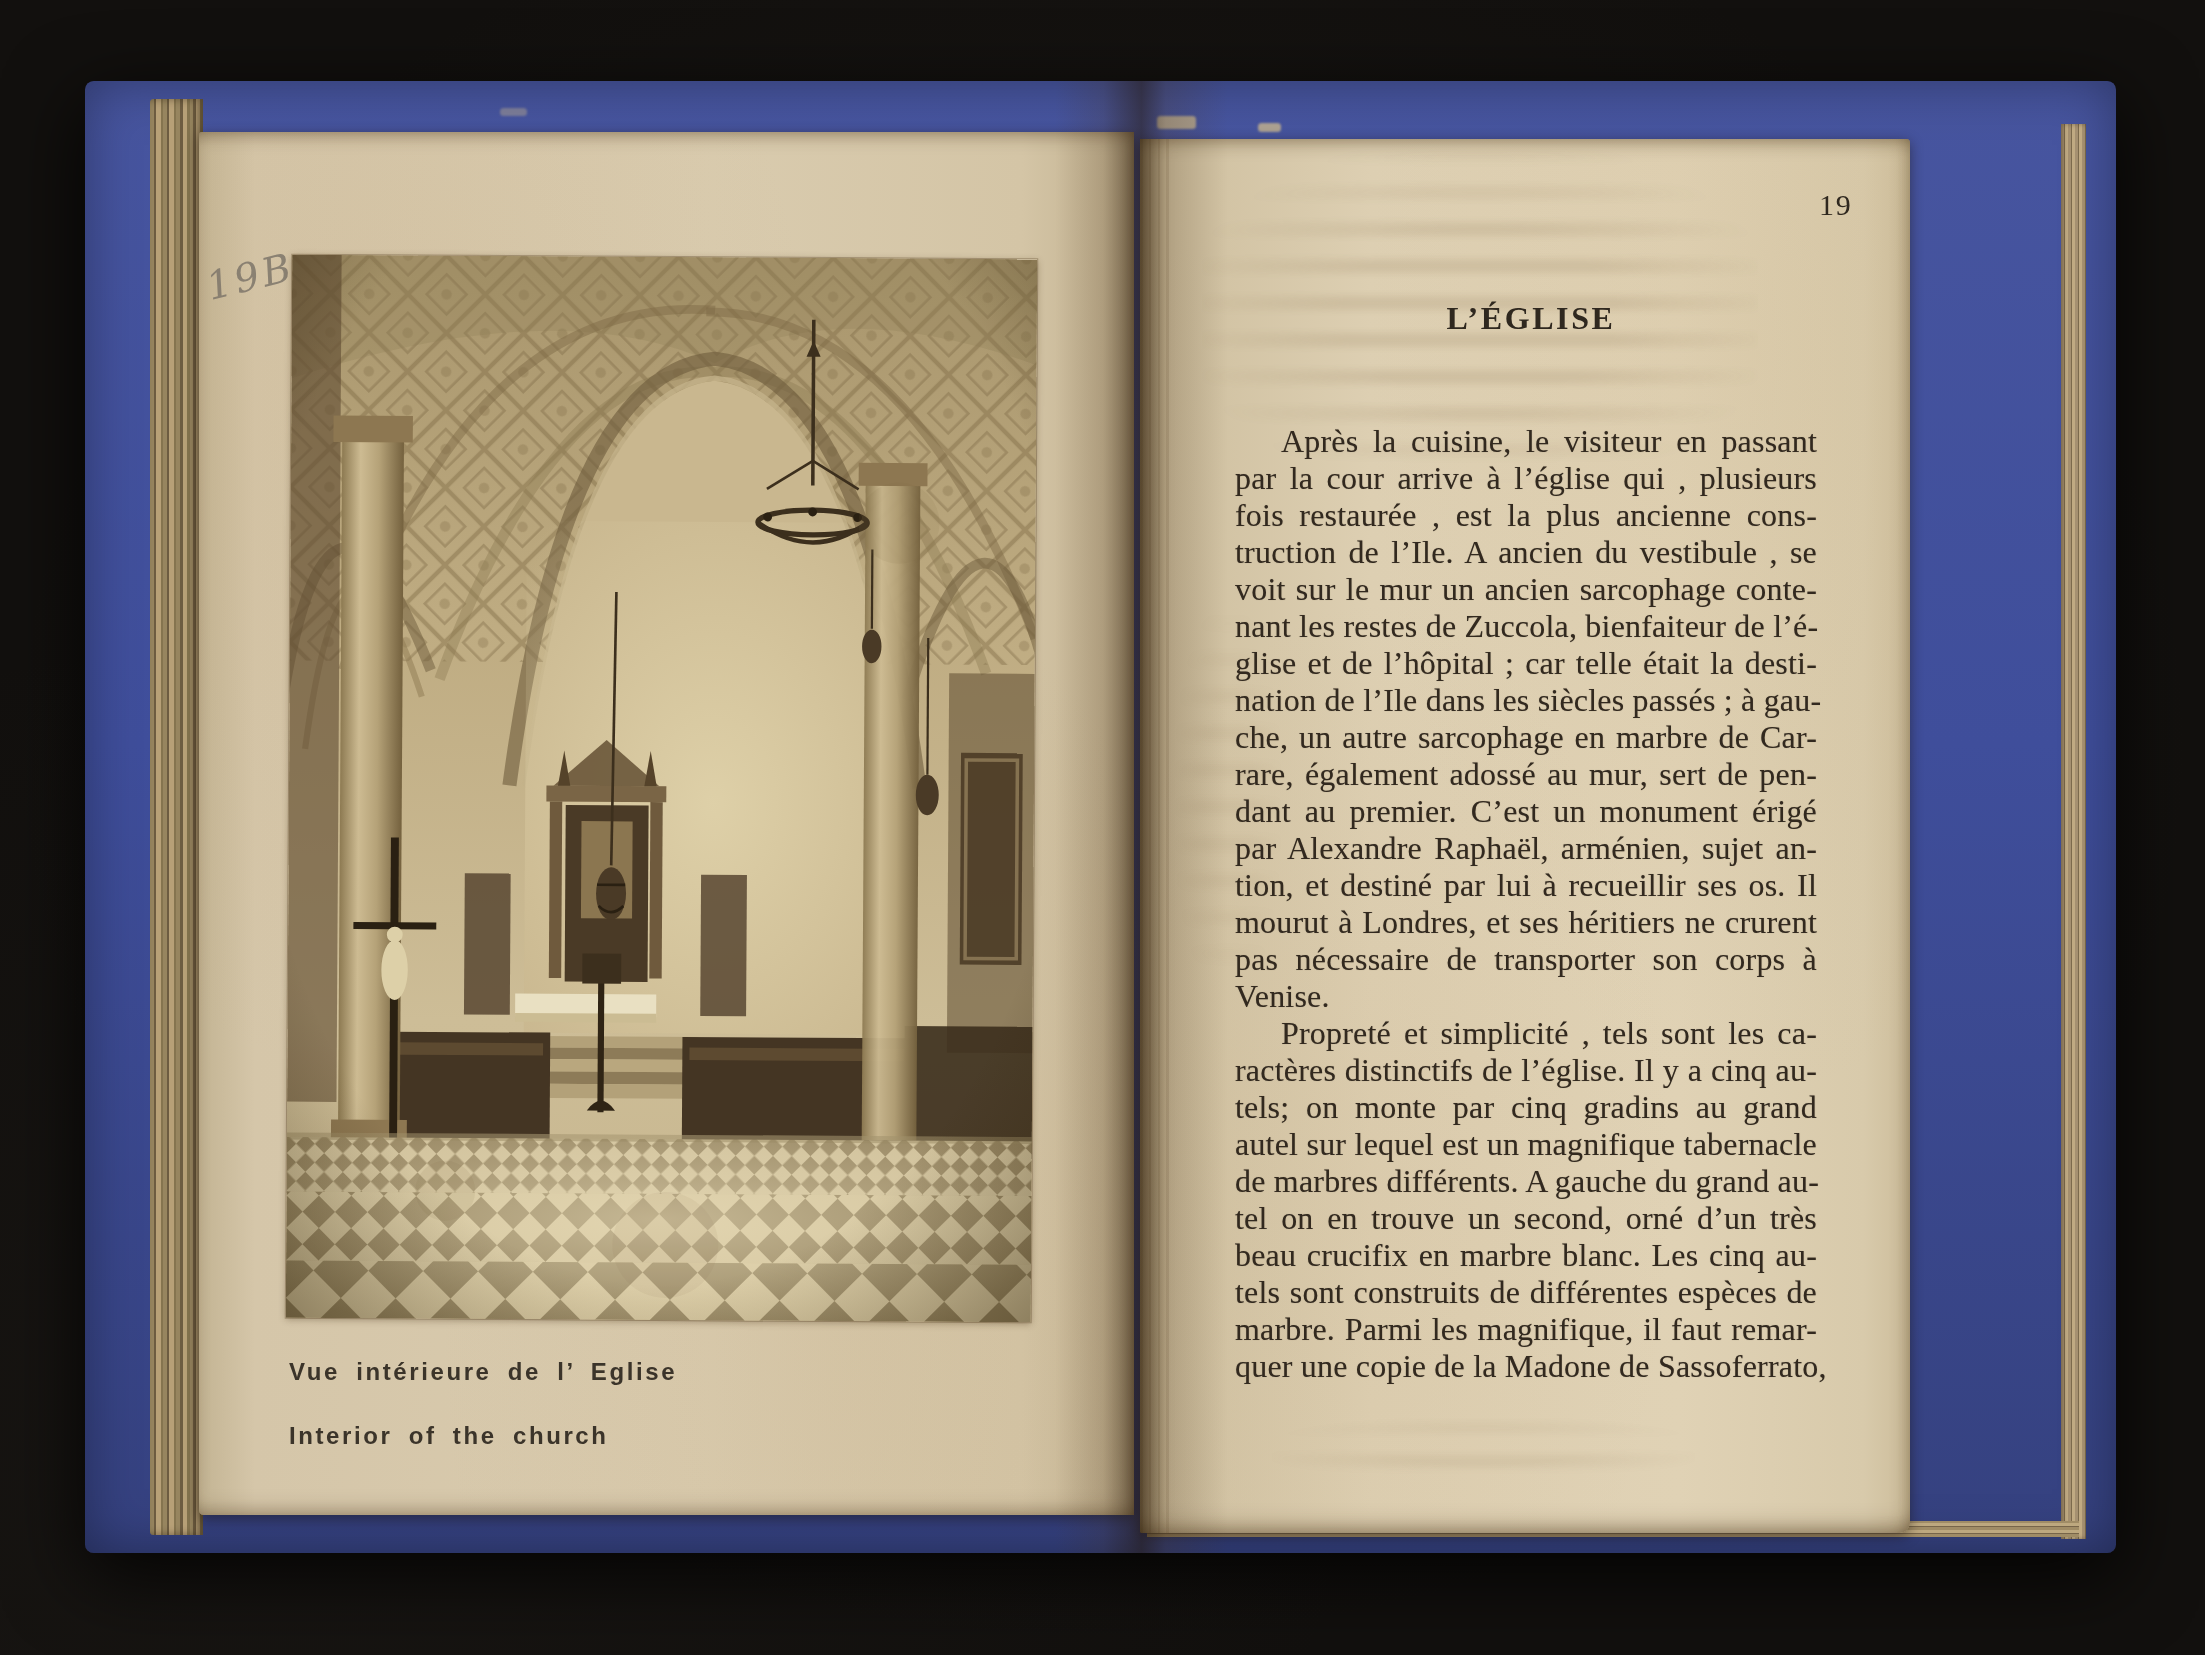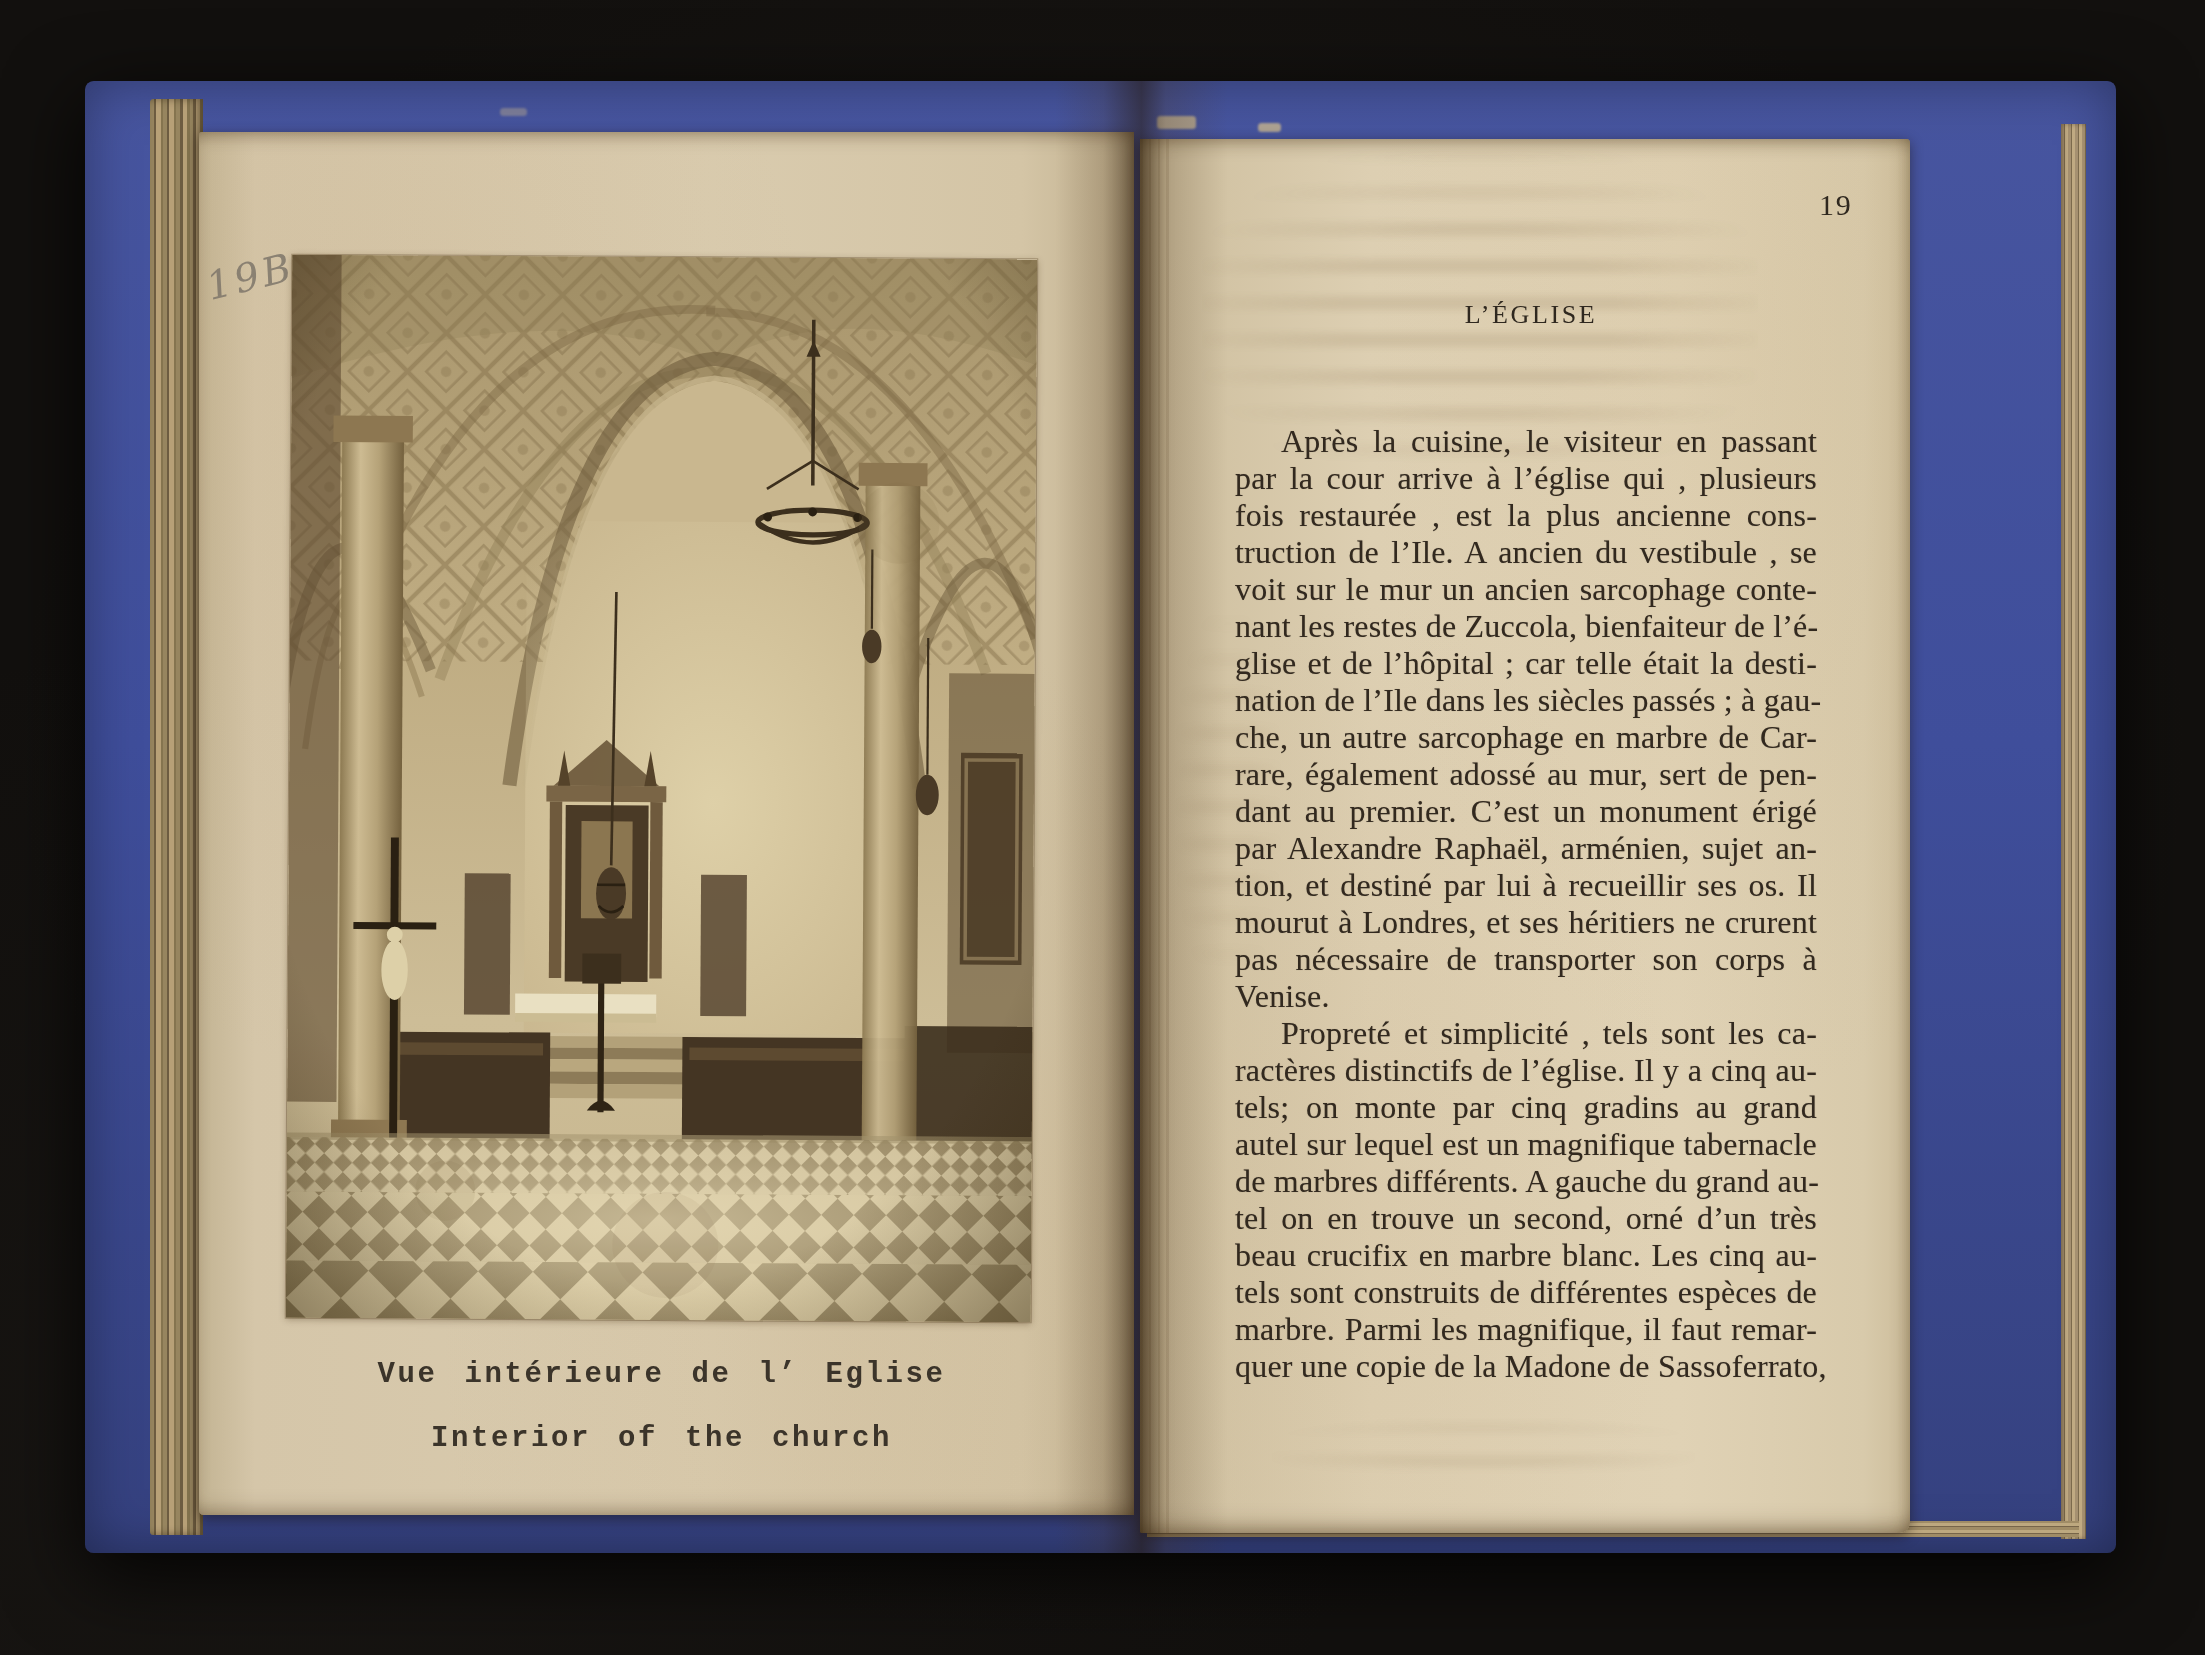--- a/index.html
+++ b/index.html
@@ -39,28 +39,28 @@
   }
   .hinge{position:absolute;left:0;top:0;width:35px;height:100%;opacity:.5;
     background:repeating-linear-gradient(90deg,rgba(90,66,36,.28) 0 2.6px,transparent 2.6px 8.8px);}
   .gutter{position:absolute;left:1055px;top:81px;width:173px;height:1472px;pointer-events:none;
     background:linear-gradient(90deg,transparent 0%,rgba(70,48,22,.18) 28%,rgba(40,25,8,.52) 50%,rgba(70,48,22,.22) 64%,transparent 100%);}
   
   .handwritten{position:absolute;left:7px;top:122px;font-family:"DejaVu Serif",serif;font-style:italic;
     font-size:39px;color:#7e766a;transform:rotate(-14deg);letter-spacing:3.5px;opacity:.85;}
   .photo{position:absolute;left:90px;top:125px;width:745px;height:1063px;transform:rotate(.35deg);
     box-shadow:0 1.8px 7px rgba(60,40,15,.35);outline:0.9px solid rgba(90,65,35,.35);}
-  .caption{position:absolute;left:90px;width:745px;text-align:center;
-    font-family:Liberation Mono, monospace;font-weight:700;color:#3b342a;
-    font-size:29px;letter-spacing:2.6px;word-spacing:7px;}
+  .caption{position:absolute;left:90px;width:745px;
+    font-family:Liberation Sans, sans-serif;font-weight:700;color:#3b342a;
+    font-size:24px;letter-spacing:2.6px;word-spacing:7px;}
   .cap1{top:1226px;} .cap2{top:1290px;}
   
   .pagenum{position:absolute;left:679px;top:49px;font-size:30px;color:#2f281f;letter-spacing:1.8px;}
   .heading{position:absolute;left:100px;top:161px;width:582px;text-align:center;
-    font-size:26px;font-weight:400;letter-spacing:2.6px;color:#2f281f;}
+    font-size:32px;font-weight:700;letter-spacing:2.6px;color:#2f281f;}
   .textblock{position:absolute;left:95px;top:284px;width:582px;color:#32291f;}
   .l{font-size:32px;line-height:37px;height:37px;text-align:justify;text-align-last:justify;
      letter-spacing:0.2px;white-space:nowrap;text-shadow:0 0 0.9px rgba(50,40,28,.35);}
   .ind{text-indent:46px;}
   .flush{text-align-last:left;}
   .smudge{position:absolute;pointer-events:none;filter:blur(3.5px);
     background:repeating-linear-gradient(180deg,rgba(128,103,68,.20) 0 14px,transparent 14px 37px);
     -webkit-mask-image:radial-gradient(ellipse at 50% 50%, #000 35%, transparent 78%);
             mask-image:radial-gradient(ellipse at 50% 50%, #000 35%, transparent 78%);}
   .sm1{left:62px;top:8.8px;width:556px;height:335px;opacity:.75;}

